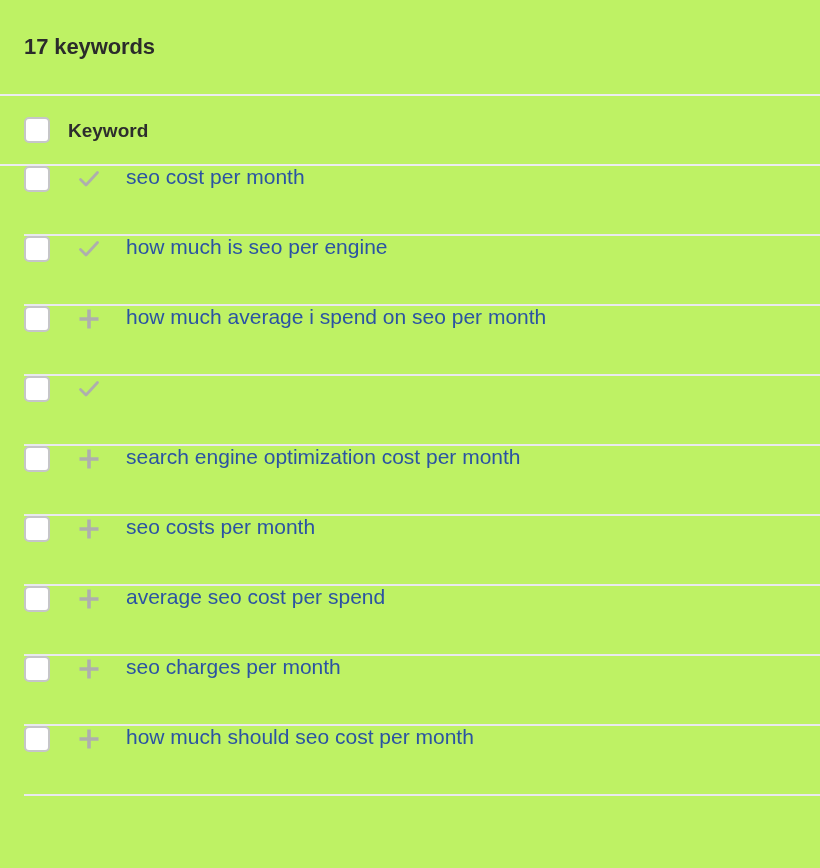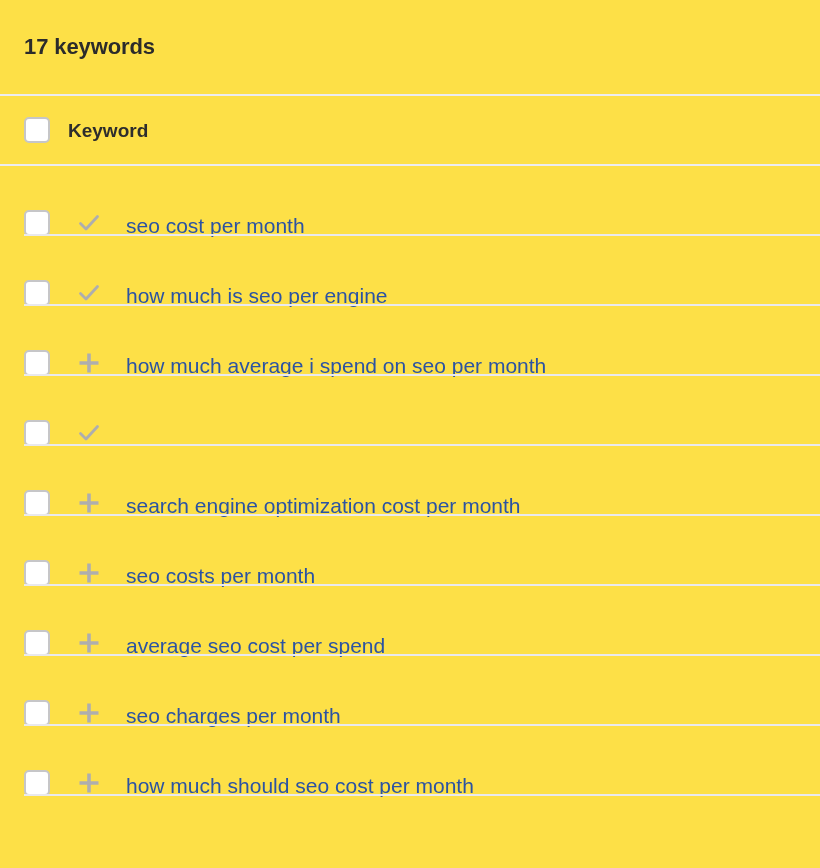--- a/index.html
+++ b/index.html
@@ -12,21 +12,21 @@
     height: 868px;
     background: #ffffff;
     font-family: "Liberation Sans", sans-serif;
     -webkit-font-smoothing: antialiased;
     overflow: hidden;
   }
 
   .panel {
     width: 820px;
     height: 868px;
-    background: #fde047;
+    background: #bef264;
     position: relative;
     box-sizing: border-box;
   }
 
   
   .panel-header {
     height: 96px;
     box-sizing: border-box;
     display: flex;
     align-items: center;
@@ -71,21 +71,21 @@
   }
 
   
   .rows {
     display: block;
   }
   .kw-row {
     height: 70px;
     box-sizing: border-box;
     display: flex;
-    align-items: flex-end;
+    align-items: flex-start;
     padding: 0 24px;
     position: relative;
   }
   .kw-row::after {
     content: "";
     position: absolute;
     left: 24px;
     right: 0;
     bottom: 0;
     height: 2px;

